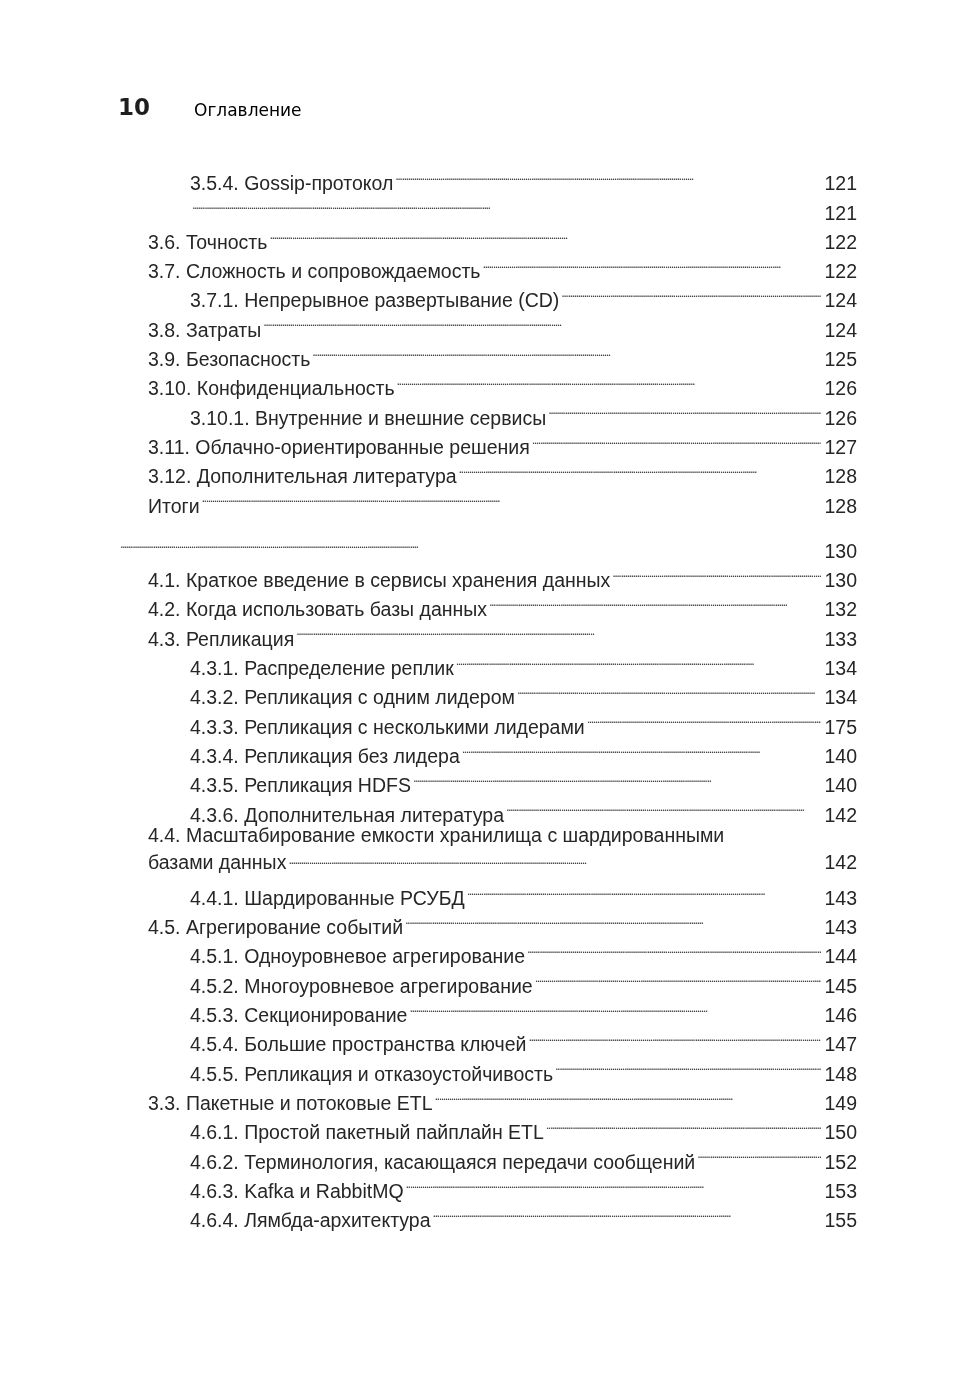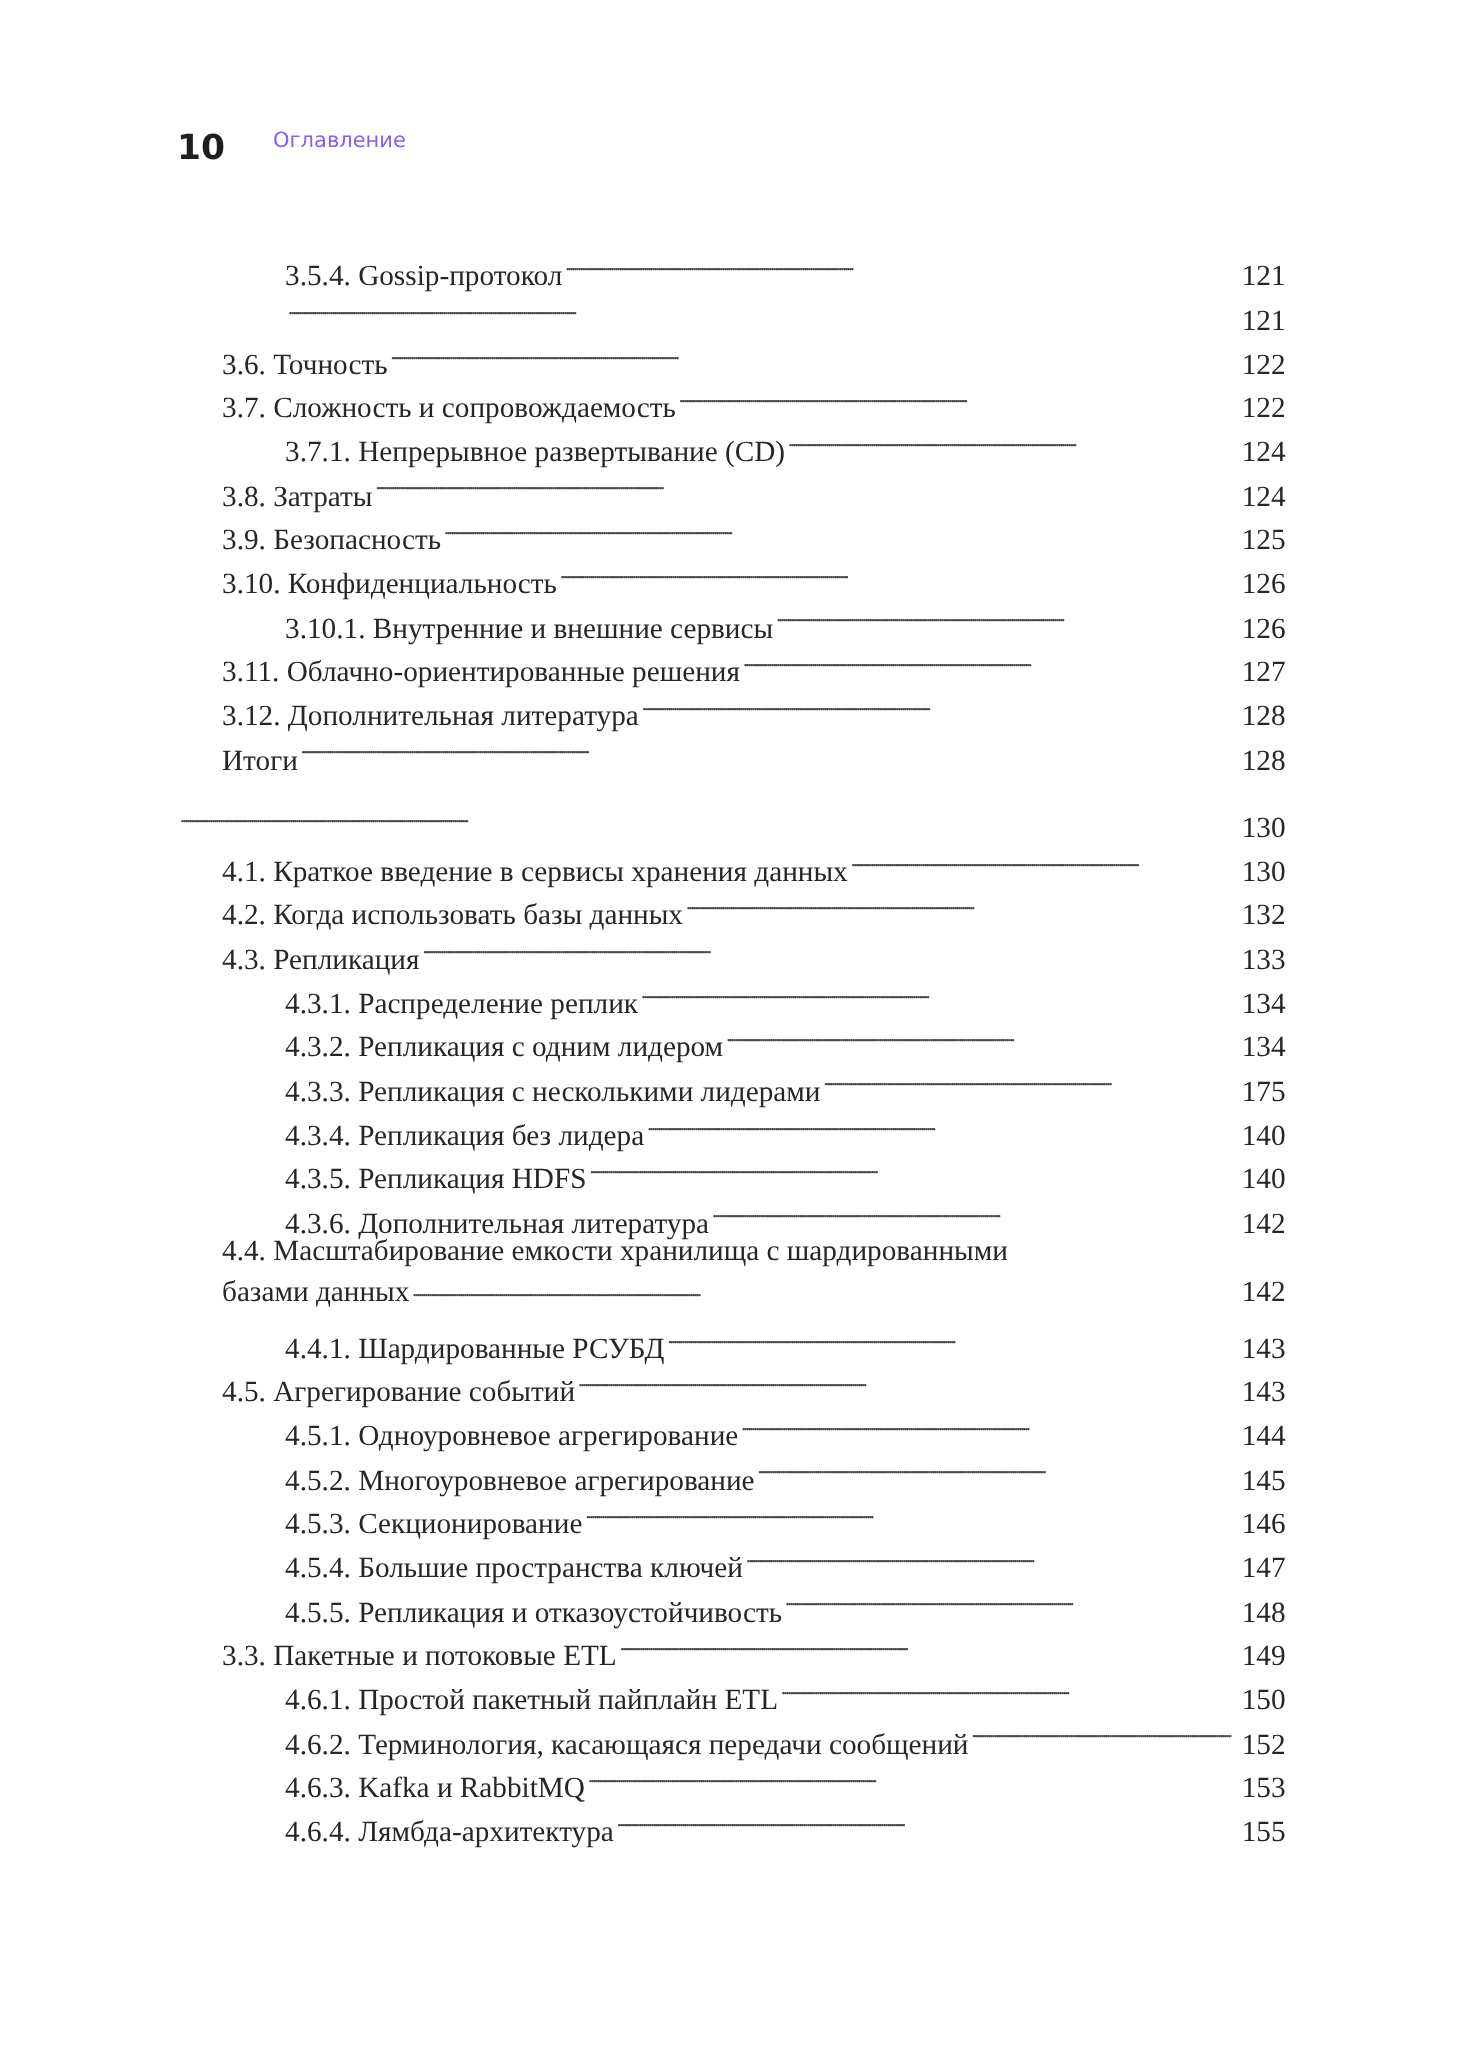--- a/index.html
+++ b/index.html
@@ -1,20 +1,20 @@
 <!DOCTYPE html>
 <html><head>
 <meta charset="utf-8">
 <style>
   html, body { margin: 0; padding: 0; background: #ffffff; }
   body { width: 974px; height: 1376px; position: relative; overflow: hidden; color: #2a2a2a; }
-  .page-header { position: absolute; top: 86px; left: 118px; height: 34px; display: flex; align-items: flex-start; }
+  .page-header { position: absolute; top: 86px; left: 118px; height: 34px; display: flex; align-items: flex-end; }
   .page-number { font-family: "DejaVu Sans", sans-serif; font-weight: bold; font-size: 23px; color: #1e1e1e; }
-  .running-title { font-family: "DejaVu Sans", sans-serif; font-size: 14px; margin-left: 32px; color: #8b5cf6; }
-  .toc { position: absolute; left: 118px; top: 161px; width: 739px; font-family: Liberation Serif, serif; font-size: 19.5px; color: #262626; }
+  .running-title { font-family: "DejaVu Sans", sans-serif; font-size: 17px; margin-left: 44px; color: #000000; }
+  .toc { position: absolute; left: 118px; top: 161px; width: 739px; font-family: Liberation Sans, sans-serif; font-size: 19.5px; color: #262626; }
   .toc-entry { display: flex; align-items: baseline; height: 29.3px; line-height: 29.3px; white-space: nowrap; }
   .toc-entry.lvl1 { padding-left: 30px; }
   .toc-entry.lvl2 { padding-left: 72px; }
   .toc-entry.chapter { margin-top: 16px; }
   .toc-entry .title { flex: 0 0 auto; }
   .toc-entry .title b { font-weight: bold; }
   .toc-entry .leader { flex: 1 1 auto; overflow: hidden; margin: 0 2px; height: 29.3px; position: relative; }
   .toc-entry .leader::after { content: ". . . . . . . . . . . . . . . . . . . . . . . . . . . . . . . . . . . . . . . . . . . . . . . . . . . . . . . . . . . . . . . . . . . . . . . . . . . . . . . . . . . . . . . . . . . . . . . . . . . . . . . . . . . . . . . . . . . . . . . . . . . . . . . . . . . . . . . . . . . . . . . . . . ."; position: absolute; left: 0; right: 0; letter-spacing: -2.6px; font-size: 13px; color: #444; white-space: nowrap; overflow: hidden; }
   .toc-entry .pg { flex: 0 0 auto; text-align: right; min-width: 34px; }
   .toc-entry.wrap { height: auto; display: block; line-height: 26px; }

